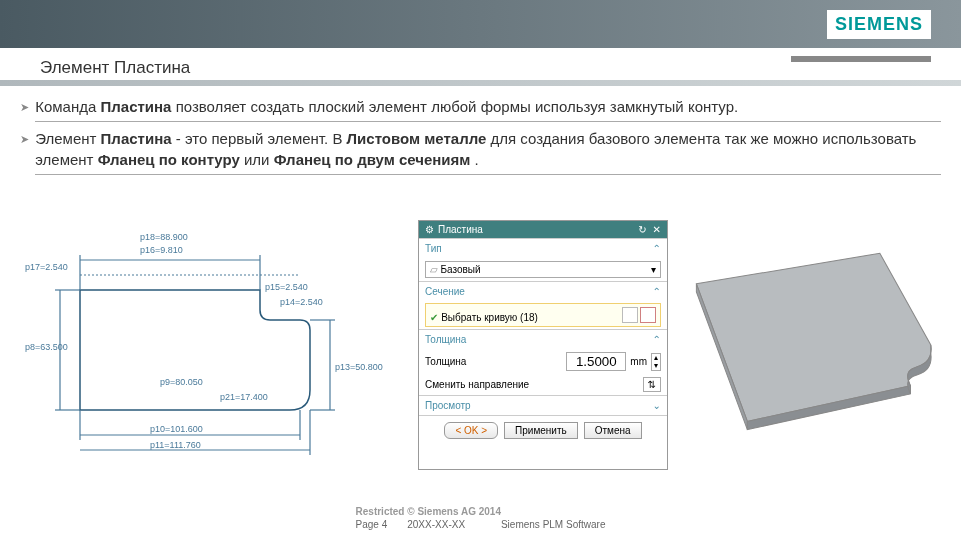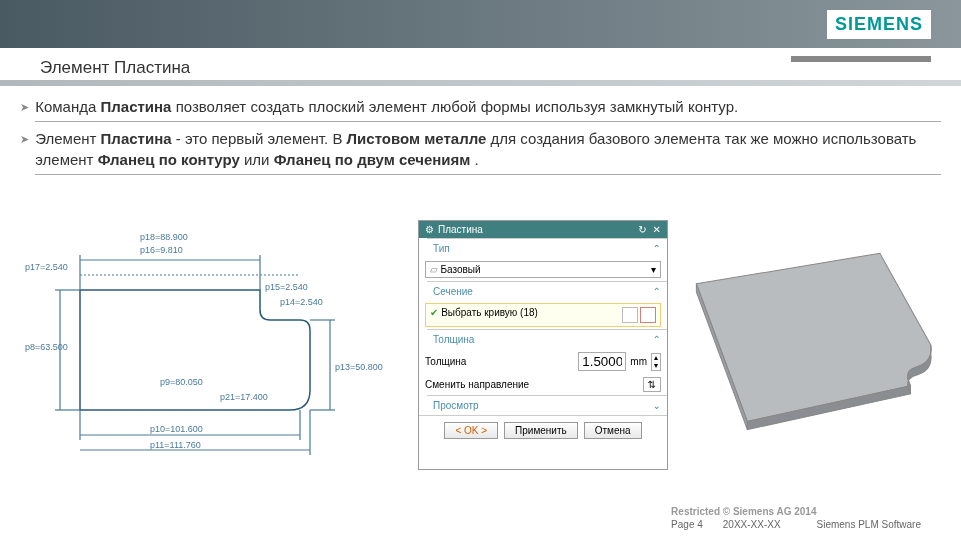--- a/index.html
+++ b/index.html
@@ -22,36 +22,36 @@
   
   
   .sketch { width: 390px; height: 240px; position: relative; color: #3a6a8a; font-size: 9px; }
   .sketch svg { width: 100%; height: 100%; }
   
   
   .dialog { width: 250px; border: 1px solid #999; font-size: 10px; background: #fff; }
   .dlg-title { background: #3f7f7f; color: #fff; padding: 3px 6px; display: flex; align-items: center; justify-content: space-between; }
   .dlg-title-left { display: flex; align-items: center; gap: 4px; }
   .dlg-title-right { display: flex; gap: 6px; }
-  .dlg-section-head { color: #4a8fa8; padding: 4px 6px; border-top: 1px solid #ccc; display: flex; justify-content: space-between; align-items: center; font-size: 10px; margin-left: 8px; }
+  .dlg-section-head { color: #4a8fa8; padding: 4px 6px; border-top: 1px solid #ccc; display: flex; justify-content: space-between; align-items: center; font-size: 10px; }
   .dlg-row { padding: 3px 6px; display: flex; align-items: flex-start; gap: 4px; }
   .dlg-dropdown { flex: 1; border: 1px solid #aaa; padding: 2px 4px; display: flex; justify-content: space-between; align-items: center; background: #fff; }
-  .sel-row { margin: 2px 6px; border: 1px solid #f0d070; background: #fffff0; padding: 3px 4px; display: flex; align-items: flex-start; gap: 4px; justify-content: space-between; }
+  .sel-row { margin: 2px 6px; border: 1px solid #f0d070; background: #fffff0; padding: 3px 4px; display: flex; align-items: flex-end; gap: 4px; justify-content: space-between; }
   .sel-icons { display: flex; gap: 2px; }
   .sel-icon { width: 16px; height: 16px; border: 1px solid #bbb; background: #fff; }
   .thick-row { display: flex; align-items: center; padding: 3px 6px; gap: 4px; }
-  .thick-input { width: 48px; border: 1px solid #aaa; padding: 1px 3px; text-align: right; }
+  .thick-input { width: 60px; border: 1px solid #aaa; padding: 1px 3px; text-align: center; }
   .dlg-buttons { display: flex; gap: 6px; justify-content: center; padding: 6px; border-top: 1px solid #ccc; }
   .dlg-btn { border: 1px solid #999; background: linear-gradient(#fff,#e8e8e8); padding: 2px 10px; font-size: 10px; }
-  .dlg-btn.ok { color: #d06000; }
+  .dlg-btn.ok { color: #d06000; border-radius: 6px; }
   
   .preview3d { flex: 1; position: relative; }
   .preview3d svg { width: 100%; height: 100%; }
   
-  .footer { position: absolute; bottom: 10px; left: 40px; right: 40px; display: flex; justify-content: flex-end; font-size: 10px; color: #666; }
+  .footer { position: absolute; bottom: 10px; left: 40px; right: 40px; display: flex; justify-content: center; font-size: 10px; color: #666; }
   .footer-left { display: flex; flex-direction: column; gap: 2px; }
   .footer-row { display: flex; gap: 20px; }
   .restricted { color: #999; font-weight: bold; }
 </style>
 </head>
 <body>
 
 <div class="top-band"></div>
 <div class="logo-box">
   <span class="logo-text">SIEMENS</span>

